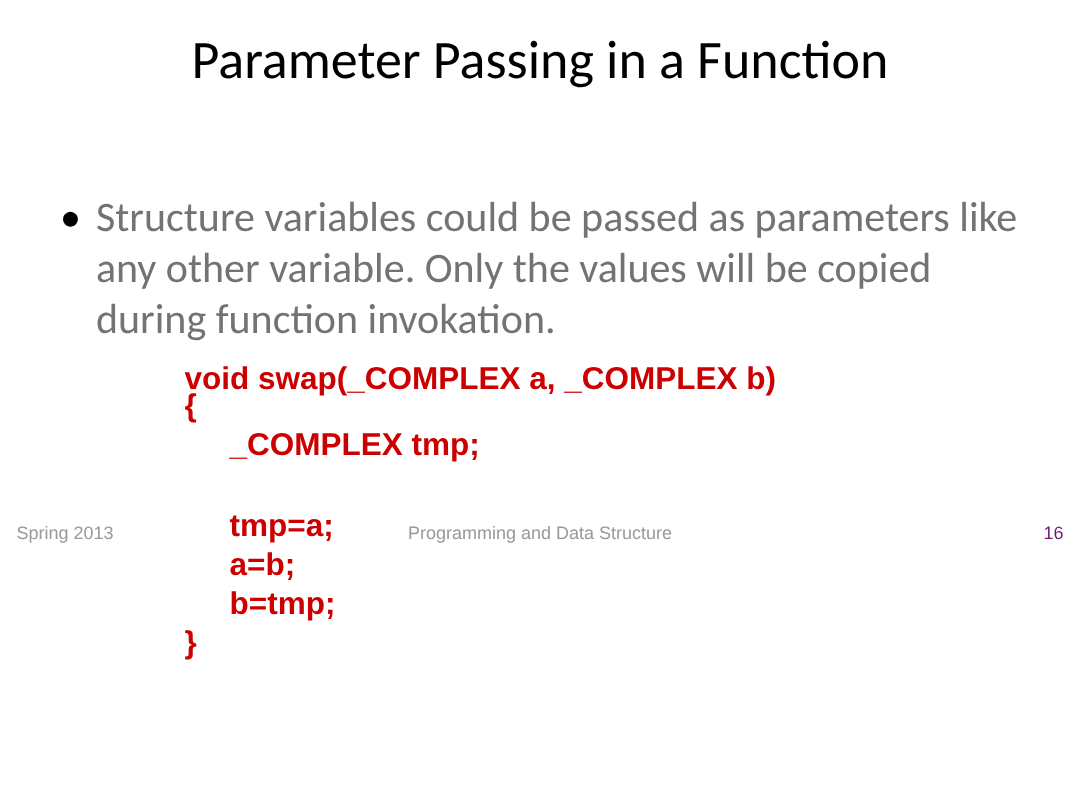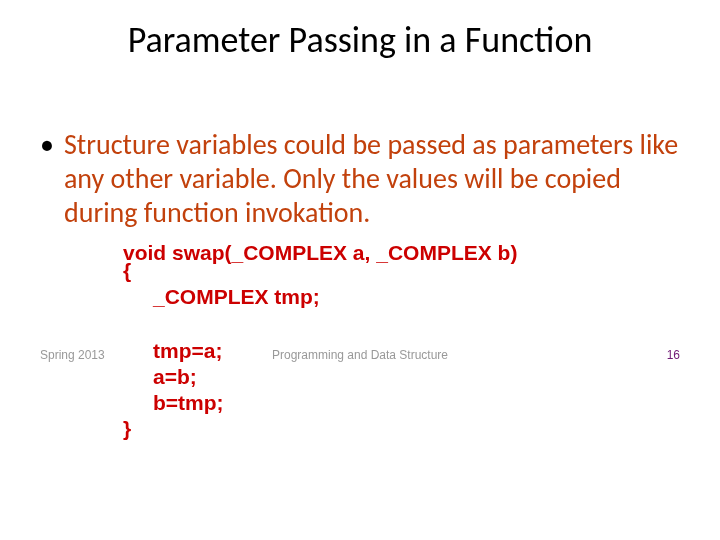--- a/index.html
+++ b/index.html
@@ -37,21 +37,21 @@
   }
   .bullet-dot {
     font-size: 28px;
     line-height: 34px;
     margin-right: 10px;
     color: #000;
   }
   .body-text {
     font-size: 28px;
     line-height: 34px;
-    color: #c2410c;
+    color: #737373;
     position: relative;
   }
   .code-overlay {
     position: absolute;
     font-family: Arial, Helvetica, sans-serif;
     font-weight: bold;
     font-size: 21px;
     line-height: 25px;
     color: #cc0000;
   }
@@ -84,21 +84,21 @@
     left: 83px;
   }
   .footer {
     position: absolute;
     bottom: 18px;
     left: 0;
     right: 0;
     display: flex;
     justify-content: space-between;
     align-items: flex-end;
-    padding: 0 40px;
+    padding: 0 11px;
     font-family: Arial, Helvetica, sans-serif;
     font-size: 12px;
     color: #999;
   }
   .footer-right {
     color: #701a75;
   }
   .footer-center {
     position: absolute;
     left: 0;

